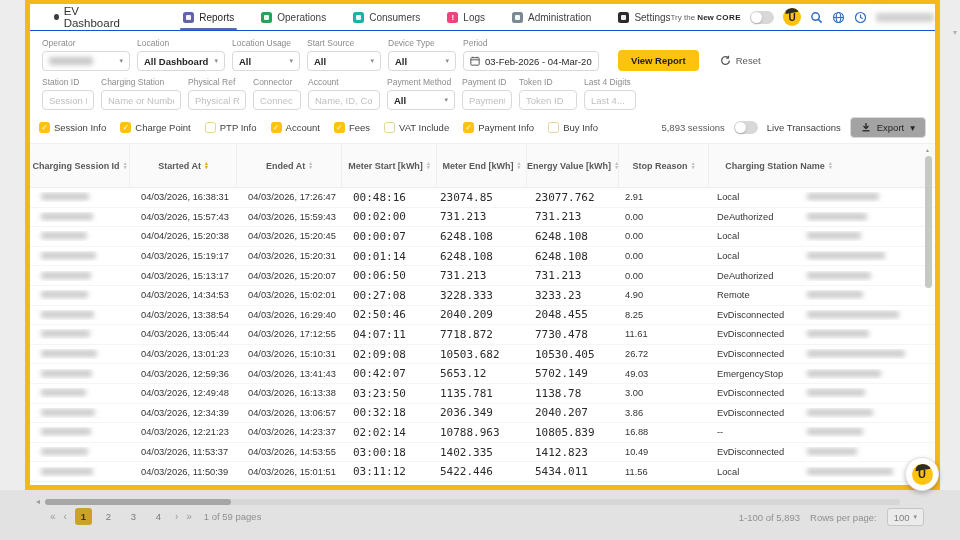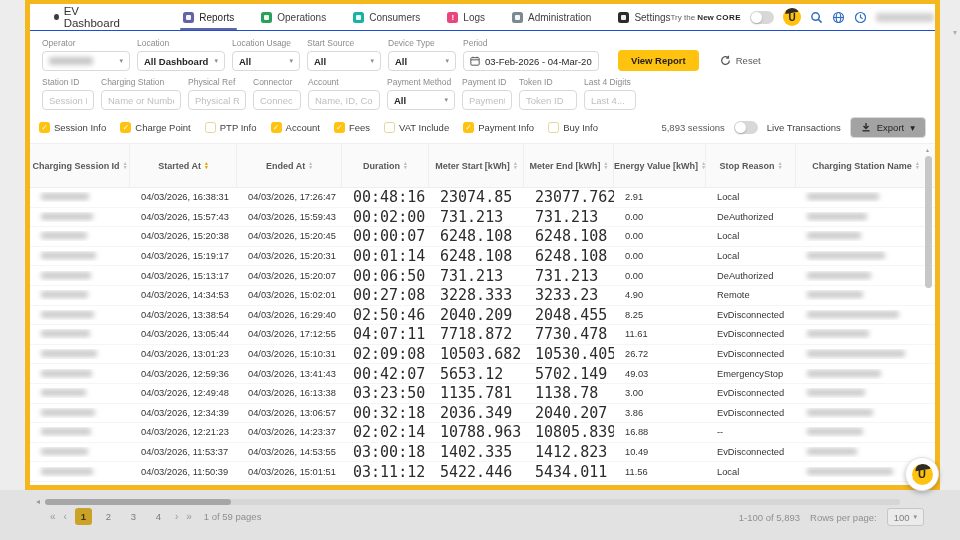--- a/index.html
+++ b/index.html
@@ -69,21 +69,21 @@
 
   
   .table-wrap { position:relative; margin-top:4px; border-top:1px solid #f0f0f0; }
   .thead { display:flex; height:44px; background:#fafafa; border-bottom:1px solid #ededed; border-radius:4px 4px 0 0; }
   .th { display:flex; align-items:center; justify-content:center; gap:4px; border-right:1px solid #efefef; font-size:9px; font-weight:bold; color:#595959; text-align:center; }
   .th:last-child { border-right:none; }
   .sort { display:flex; flex-direction:column; line-height:3.6px; font-size:5.5px; color:#c0c0c0; }
   .sort.active { color:#e3a90c; }
   .trow { display:flex; height:19.6px; align-items:center; border-bottom:1px solid #f5f5f5; }
   .td { padding-left:11px; font-size:9.3px; color:#333; white-space:nowrap; overflow:hidden; }
-  .td.mono { font-family:"DejaVu Sans Mono", monospace; font-size:15px; color:#2b2b2b; }
+  .td.mono { font-family:"DejaVu Sans Mono", monospace; font-size:11px; color:#2b2b2b; }
   .rowblur { height:7px; border-radius:2px; background:#bdbdbd; filter:blur(2.5px); opacity:.8; }
   .vscroll { position:absolute; top:2px; right:2px; bottom:0; width:8px; }
   .vscroll .up { position:absolute; top:0; left:1px; font-size:6px; color:#9a9a9a; }
   .vscroll .thumb { position:absolute; top:10px; left:0; width:7px; height:132px; border-radius:4px; background:#c7c7c7; }
 
   
   .below { position:absolute; left:0; top:490px; width:960px; height:50px; background:#e2e2e2; }
   .hscroll-arrow { position:absolute; left:36px; top:7px; font-size:8px; color:#9a9a9a; }
   .hscroll-track { position:absolute; left:45px; top:9px; width:855px; height:6px; border-radius:3px; background:#d6d6d6; }
   .hscroll-thumb { position:absolute; left:0; top:0; width:186px; height:6px; border-radius:3px; background:#a6a6a6; }
@@ -341,24 +341,20 @@
             <span class="sort">▴<br>▾</span>
           </div>
           <div class="th" style="width: 107px;">
             <span>Started At</span>
             <span class="sort active">▴<br>▾</span>
           </div>
           <div class="th" style="width: 105px;">
             <span>Ended At</span>
             <span class="sort">▴<br>▾</span>
           </div>
-          <div class="th" style="width: 87px;">
-            <span>Duration</span>
-            <span class="sort">▴<br>▾</span>
-          </div>
           <div class="th" style="width: 95px;">
             <span>Meter Start [kWh]</span>
             <span class="sort">▴<br>▾</span>
           </div>
           <div class="th" style="width: 90px;">
             <span>Meter End [kWh]</span>
             <span class="sort">▴<br>▾</span>
           </div>
           <div class="th" style="width: 92px;">
             <span>Energy Value [kWh]</span>
@@ -391,21 +387,21 @@
             <div class="td" style="width: 105px;">04/03/2026, 15:59:43</div>
             <div class="td mono" style="width: 87px;">00:02:00</div>
             <div class="td mono" style="width: 95px;">731.213</div>
             <div class="td mono" style="width: 90px;">731.213</div>
             <div class="td" style="width: 92px;">0.00</div>
             <div class="td" style="width: 90px;">DeAuthorized</div>
             <div class="td" style="width: 139px;"><span class="rowblur" style="display: inline-block; width: 60px;"></span></div>
           </div>
           <div class="trow">
             <div class="td" style="width: 100px;"><span class="rowblur" style="display: inline-block; width: 46px;"></span></div>
-            <div class="td" style="width: 107px;">04/03/2026, 15:20:38</div>
+            <div class="td" style="width: 107px;">04/04/2026, 15:20:38</div>
             <div class="td" style="width: 105px;">04/03/2026, 15:20:45</div>
             <div class="td mono" style="width: 87px;">00:00:07</div>
             <div class="td mono" style="width: 95px;">6248.108</div>
             <div class="td mono" style="width: 90px;">6248.108</div>
             <div class="td" style="width: 92px;">0.00</div>
             <div class="td" style="width: 90px;">Local</div>
             <div class="td" style="width: 139px;"><span class="rowblur" style="display: inline-block; width: 54px;"></span></div>
           </div>
           <div class="trow">
             <div class="td" style="width: 100px;"><span class="rowblur" style="display: inline-block; width: 55px;"></span></div>

